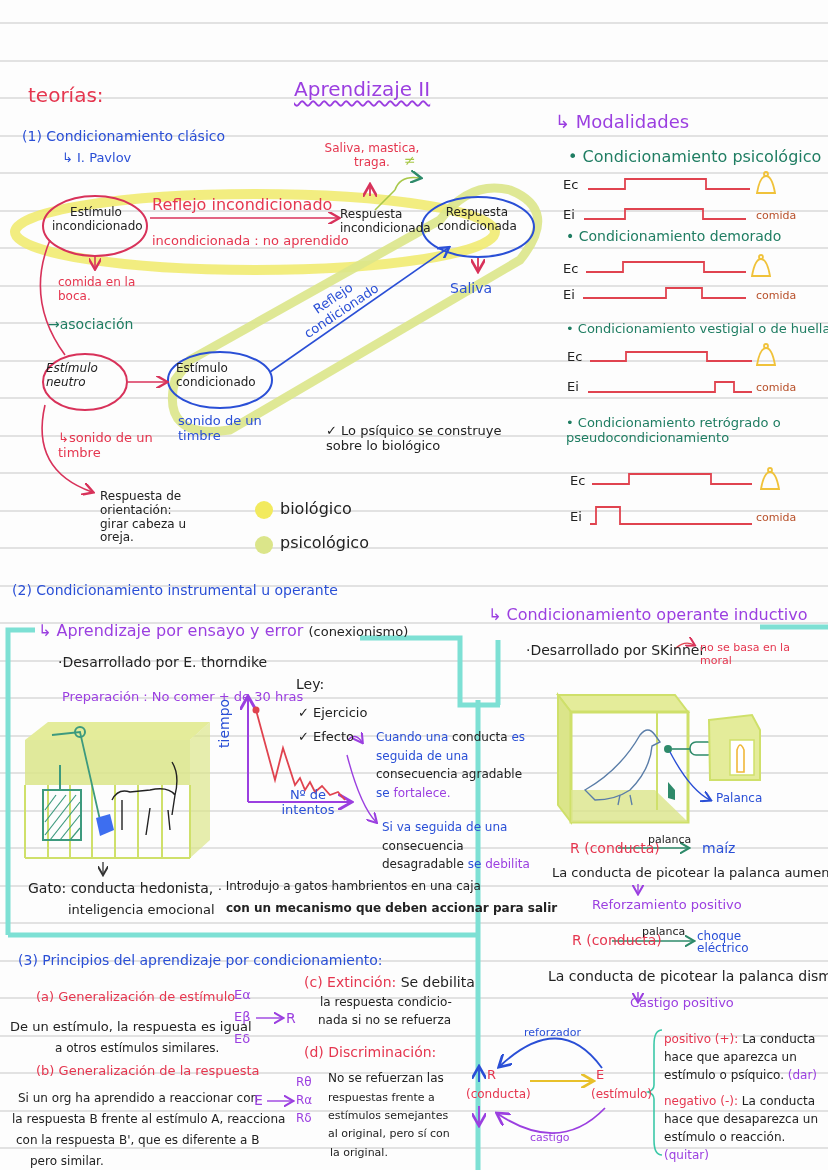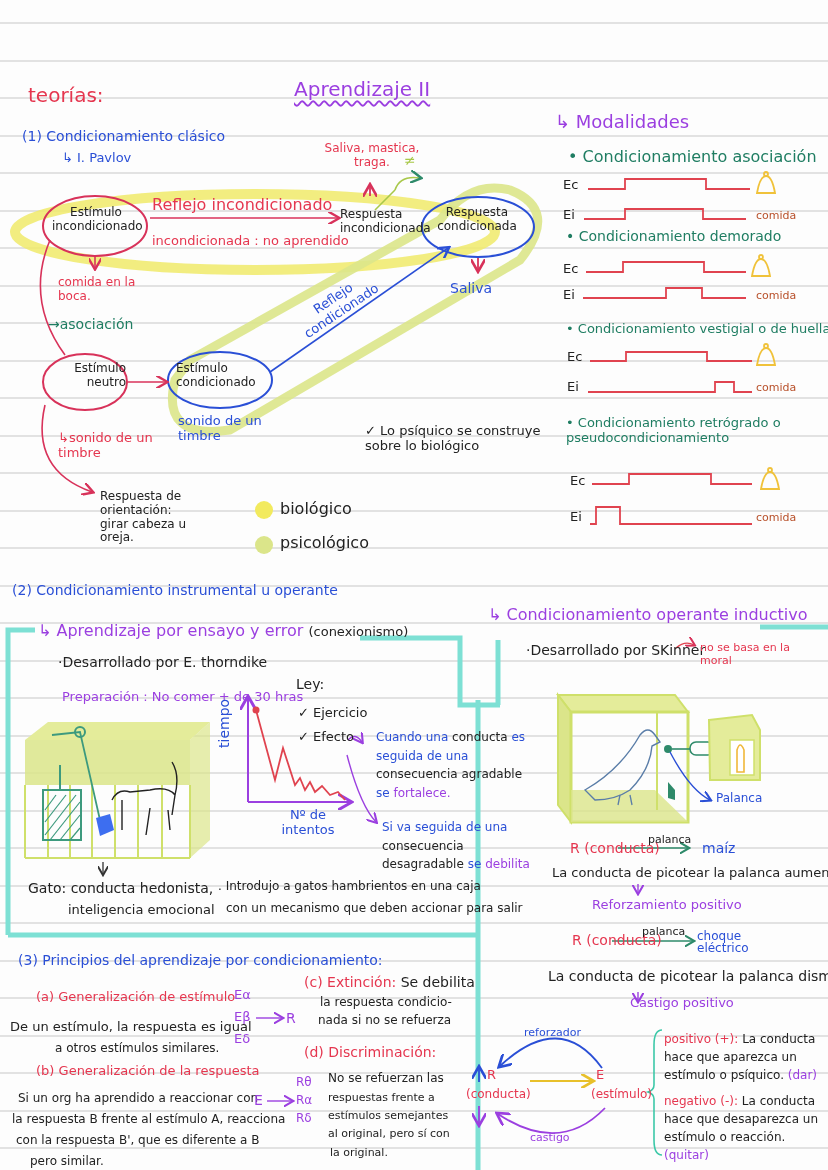--- a/index.html
+++ b/index.html
@@ -208,34 +208,34 @@
 <div class="t black s12" style="left:52px;top:206px;width:88px;white-space:normal;text-align:center;">Estímulo incondicionado</div>
 <div class="t black s12" style="left:340px;top:208px;width:82px;white-space:normal;">Respuesta incondicionada</div>
 <div class="t black s12" style="left:428px;top:206px;width:98px;white-space:normal;text-align:center;">Respuesta condicionada</div>
 <div class="t blue s14" style="left:450px;top:280px;">Saliva</div>
 
 <div class="t red s12" style="left:58px;top:276px;width:95px;white-space:normal;">comida en la boca.</div>
 <div class="t teal s14" style="left:48px;top:316px;">→<span>asociación</span></div>
 
 <div class="t blue s13" style="left:292px;top:318px;transform:rotate(-34deg);transform-origin:left top;width:90px;white-space:normal;text-align:center;">Reflejo condicionado</div>
 
-<div class="t black s12" style="left:46px;top:362px;width:80px;white-space:normal;text-align:right;">Estímulo neutro</div>
+<div class="t black s12" style="left:46px;top:362px;width:80px;white-space:normal;text-align:left;font-style:italic;">Estímulo neutro</div>
 <div class="t black s12" style="left:176px;top:362px;width:90px;white-space:normal;">Estímulo condicionado</div>
 <div class="t red s13" style="left:58px;top:414px;width:100px;white-space:normal;margin-top:17px;">↳<span>sonido de un timbre</span></div>
 <div class="t blue s13" style="left:178px;top:414px;width:90px;white-space:normal;">sonido de un timbre</div>
 
-<div class="t black s13" style="left:326px;top:424px;width:180px;white-space:normal;margin-left:39px;">✓ <span>Lo psíquico se construye sobre lo biológico</span></div>
+<div class="t black s13" style="left:326px;top:424px;width:180px;white-space:normal;">✓ <span>Lo psíquico se construye sobre lo biológico</span></div>
 
 <div class="t black s12" style="left:100px;top:490px;width:100px;white-space:normal;">Respuesta de orientación: girar cabeza u oreja.</div>
 
 <div class="t black s16" style="left:280px;top:500px;">biológico</div>
 <div class="t black s16" style="left:280px;top:534px;">psicológico</div>
 
 <div class="t purple s18" style="left:555px;top:112px;">↳ <span>Modalidades</span></div>
-<div class="t teal s16" style="left:568px;top:148px;">• <span>Condicionamiento asociación</span></div>
+<div class="t teal s16" style="left:568px;top:148px;">• <span>Condicionamiento psicológico</span></div>
 <div class="t black s13" style="left:563px;top:178px;">Ec</div>
 <div class="t black s13" style="left:563px;top:208px;">Ei</div>
 <div class="t brown small" style="left:756px;top:210px;">comida</div>
 
 <div class="t teal s14" style="left:566px;top:228px;">• <span>Condicionamiento demorado</span></div>
 <div class="t black s13" style="left:563px;top:262px;">Ec</div>
 <div class="t black s13" style="left:563px;top:288px;">Ei</div>
 <div class="t brown small" style="left:756px;top:290px;">comida</div>
 
 <div class="t teal s13" style="left:566px;top:322px;">• <span>Condicionamiento vestigial o de huella</span></div>
@@ -248,42 +248,42 @@
 <div class="t black s13" style="left:570px;top:510px;">Ei</div>
 <div class="t brown small" style="left:756px;top:512px;">comida</div>
 
 <div class="t blue s14" style="left:12px;top:582px;">(<span>2</span>) <span>Condicionamiento instrumental u operante</span></div>
 
 <div class="t purple s16" style="left:38px;top:622px;">↳ <span>Aprendizaje por ensayo y error</span> <span class="black s13">(conexionismo)</span></div>
 <div class="t black s14" style="left:58px;top:654px;">·Desarrollado por E. thorndike</div>
 <div class="t purple s13" style="left:14px;top:690px;margin-left:48px;">Preparación : No comer + de 30 hras</div>
 
 <div class="t blue s14" style="left:216px;top:748px;transform:rotate(-90deg);transform-origin:left top;">tiempo</div>
-<div class="t blue s13" style="left:268px;top:808px;width:80px;white-space:normal;text-align:center;">Nº de intentos</div>
+<div class="t blue s13" style="left:268px;top:788px;width:80px;white-space:normal;text-align:center;">Nº de intentos</div>
 
 <div class="t black s14" style="left:296px;top:676px;">Ley:</div>
 <div class="t black s13" style="left:298px;top:706px;">✓ <span>Ejercicio</span></div>
 <div class="t black s13" style="left:298px;top:730px;">✓ <span>Efecto</span></div>
 
 <div class="t s12" style="left:376px;top:728px;width:150px;white-space:normal;line-height:1.55;">
   <span class="blue">Cuando una</span> <span class="black">conducta</span>
   <span class="blue">es seguida de una</span>
   <span class="black">consecuencia agradable</span> <span class="blue">se</span>
   <span class="purple">fortalece.</span>
 </div>
 <div class="t s12" style="left:382px;top:818px;width:150px;white-space:normal;line-height:1.55;">
   <span class="blue">Si va seguida de una</span>
   <span class="black">consecuencia desagradable</span>
   <span class="blue">se</span> <span class="purple">debilita</span>
 </div>
 
 <div class="t black s14" style="left:28px;top:880px;">Gato: conducta hedonista,</div>
 <div class="t black s13" style="left:68px;top:903px;">inteligencia emocional</div>
 <div class="t black s12" style="left:218px;top:880px;">. Introdujo a gatos hambrientos en una caja</div>
-<div class="t black s12" style="left:226px;top:902px;">con un mecanismo que deben accionar para salir</div>
+<div class="t black s12" style="left:226px;top:902px;font-weight:bold;">con un mecanismo que deben accionar para salir</div>
 
 <div class="t purple s16" style="left:488px;top:606px;">↳ <span>Condicionamiento operante inductivo</span></div>
 <div class="t black s14" style="left:526px;top:642px;">·Desarrollado por SKinner</div>
 <div class="t red small" style="left:700px;top:642px;width:118px;white-space:normal;">no se basa en la moral</div>
 <div class="t blue s12" style="left:716px;top:792px;">Palanca</div>
 
 <div class="t red s14" style="left:570px;top:840px;">R (conducta)</div>
 <div class="t black small" style="left:648px;top:834px;">palanca</div>
 <div class="t blue s14" style="left:702px;top:840px;">maíz</div>
 <div class="t black s13" style="left:552px;top:866px;">La conducta de picotear la palanca aumenta</div>

